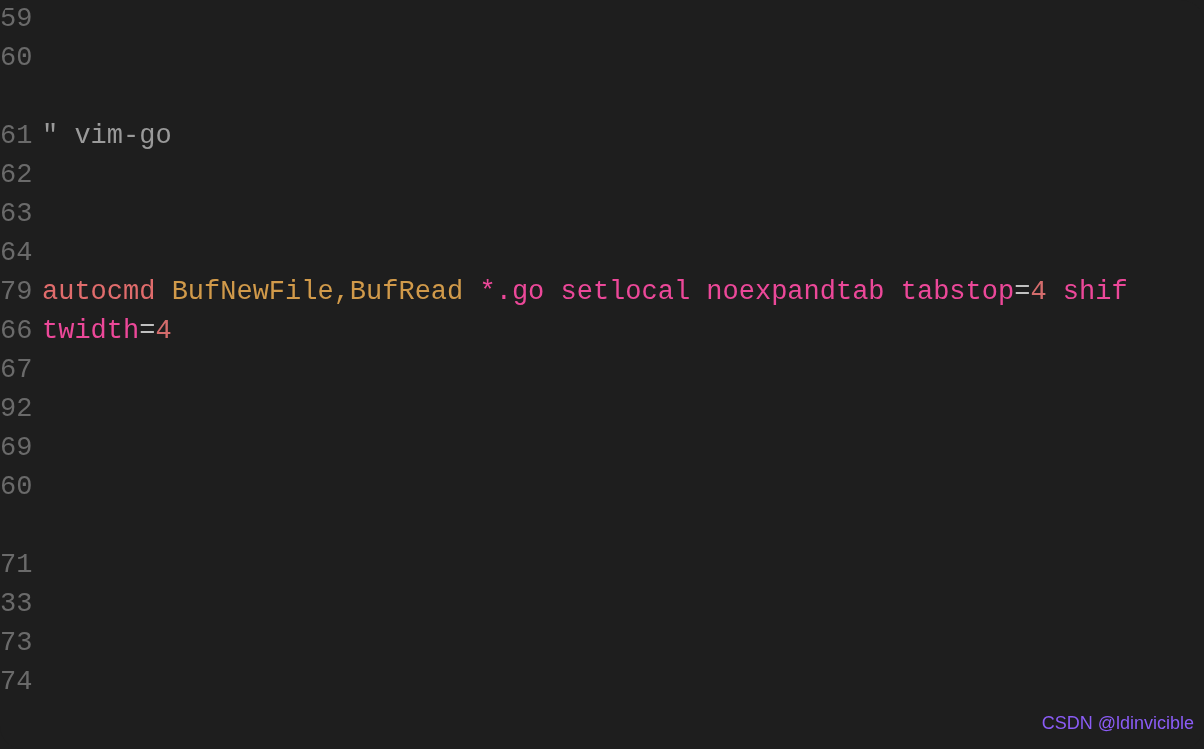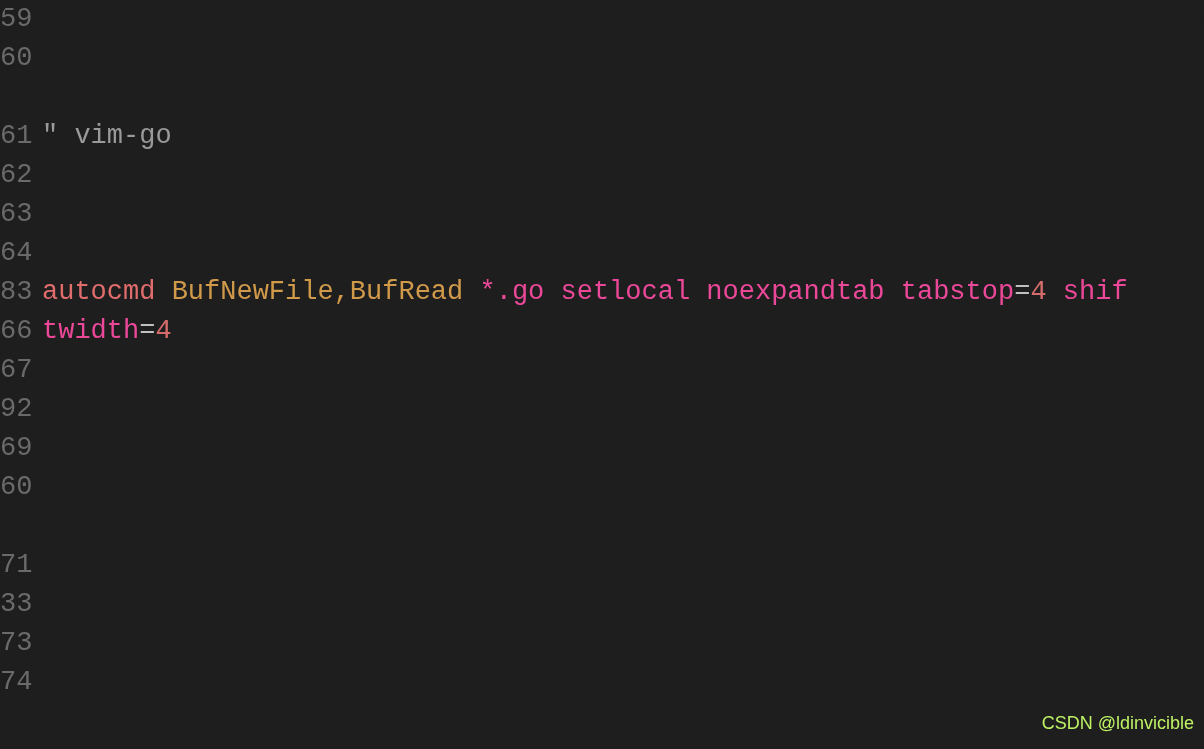--- a/index.html
+++ b/index.html
@@ -39,36 +39,36 @@
   .tok-keyword-orange { color: #d19a4a; }
   .tok-keyword-blue { color: #ec4899; margin-top: 44px; }
   .tok-op { color: #c0c0c0; }
   .tok-number { color: #d46c6c; }
   .watermark {
     position: absolute;
     bottom: 6px;
     right: 10px;
     font-family: Arial, sans-serif;
     font-size: 18px;
-    color: #bef264;
+    color: #8b5cf6;
   }
 </style>
 </head>
 <body>
 
 <div class="editor">
   <div class="gutter">
     <div>59</div>
     <div>60</div>
     <div></div>
     <div>61</div>
     <div>62</div>
     <div>63</div>
     <div>64</div>
-    <div>83</div>
+    <div>79</div>
     <div>66</div>
     <div>67</div>
     <div>92</div>
     <div>69</div>
     <div>60</div>
     <div></div>
     <div>71</div>
     <div>33</div>
     <div>73</div>
     <div>74</div>

